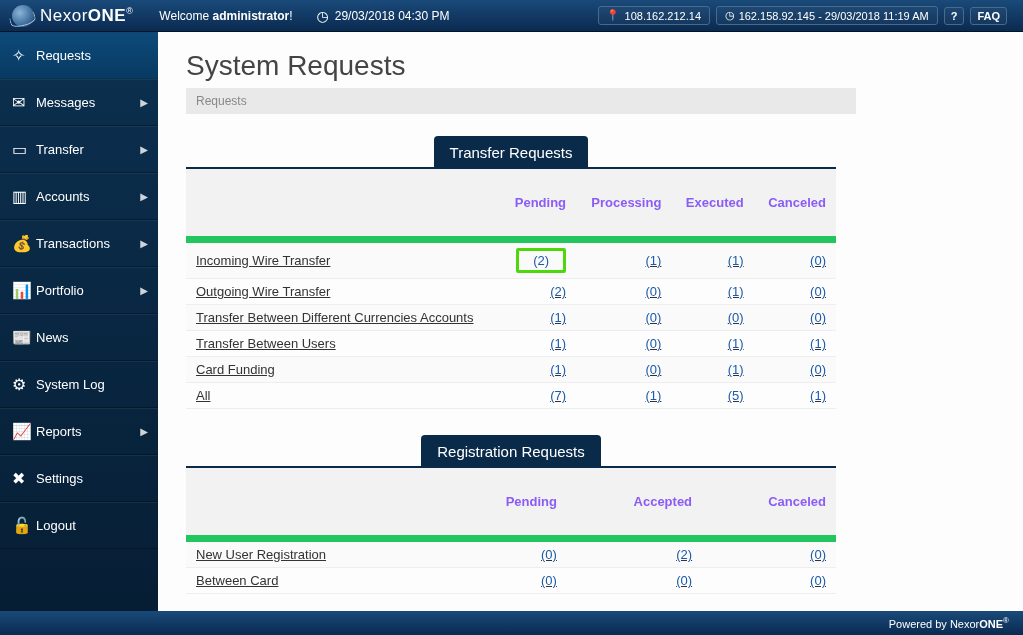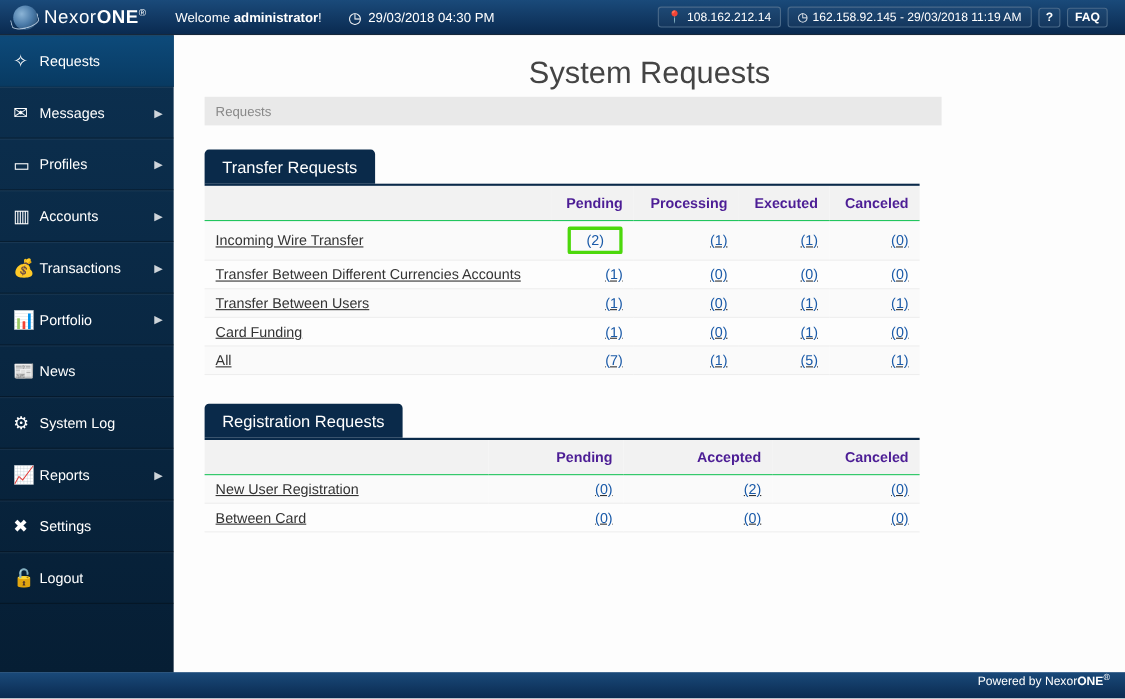--- a/index.html
+++ b/index.html
@@ -111,56 +111,56 @@
     flex: 1;
     padding: 18px 28px 10px 28px;
     background: #fdfdfd;
     overflow: auto;
   }
   h1.page-title {
     font-weight: 300;
     font-size: 28px;
     color: #444;
     margin-bottom: 6px;
-    text-align: center;
   }
   .breadcrumb {
     background: #e9e9e9;
     color: #888;
     font-size: 12px;
     padding: 6px 10px;
     margin-bottom: 22px;
     width: 670px;
   }
 
   .panel { width: 650px; margin-bottom: 26px; }
   .tab-header {
     display: flex;
     border-bottom: 2px solid #0a2a4a;
+    justify-content: center;
   }
   .tab {
     background: #0a2a4a;
     color: #fff;
     padding: 8px 16px 6px;
     font-size: 15px;
     border-radius: 4px 4px 0 0;
   }
 
   table.req {
     width: 100%;
     border-collapse: collapse;
     font-size: 13px;
   }
   table.req thead th {
     background: #f2f2f2;
     font-weight: 700;
-    color: #4c1d95;
+    color: #8b5cf6;
     text-align: right;
-    padding: 8px 10px;
-    border-bottom: 1px solid #22c55e;
+    padding: 26px 10px;
+    border-bottom: 7px solid #22c55e;
   }
   table.req thead th:first-child { text-align: left; }
   table.req tbody td {
     padding: 5px 10px;
     border-bottom: 1px solid #eee;
     text-align: right;
     text-decoration: underline;
   }
   table.req tbody tr:nth-child(odd) td { background: #fafafa; }
   table.req tbody td:first-child { text-align: left; color: #333; }
@@ -174,21 +174,21 @@
     border-radius: 2px;
   }
 
   
   .footer {
     height: 24px;
     background: linear-gradient(#1a4a7a, #0a2a50);
     color: #fff;
     font-size: 11px;
     display: flex;
-    align-items: flex-start;
+    align-items: center;
     justify-content: flex-end;
     padding: 0 14px;
   }
   .footer sup { font-size: 8px; }
 </style>
 </head>
 <body>
 
 <div class="topbar">
   <div class="logo">
@@ -229,21 +229,21 @@
         <span class="icon">✧</span>
         <span>Requests</span>
       </div>
       <div class="nav-item">
         <span class="icon">✉</span>
         <span>Messages</span>
         <span class="chevron">▶</span>
       </div>
       <div class="nav-item">
         <span class="icon">▭</span>
-        <span>Profiles</span>
+        <span>Transfer</span>
         <span class="chevron">▶</span>
       </div>
       <div class="nav-item">
         <span class="icon">▥</span>
         <span>Accounts</span>
         <span class="chevron">▶</span>
       </div>
       <div class="nav-item">
         <span class="icon">💰</span>
         <span>Transactions</span>
@@ -297,20 +297,27 @@
           </thead>
           <tbody>
             <tr>
               <td>Incoming Wire Transfer</td>
               <td><span class="hl"><a>(2)</a></span></td>
               <td><a>(1)</a></td>
               <td><a>(1)</a></td>
               <td><a>(0)</a></td>
             </tr>
             <tr>
+              <td>Outgoing Wire Transfer</td>
+              <td><a>(2)</a></td>
+              <td><a>(0)</a></td>
+              <td><a>(1)</a></td>
+              <td><a>(0)</a></td>
+            </tr>
+            <tr>
               <td>Transfer Between Different Currencies Accounts</td>
               <td><a>(1)</a></td>
               <td><a>(0)</a></td>
               <td><a>(0)</a></td>
               <td><a>(0)</a></td>
             </tr>
             <tr>
               <td>Transfer Between Users</td>
               <td><a>(1)</a></td>
               <td><a>(0)</a></td>

